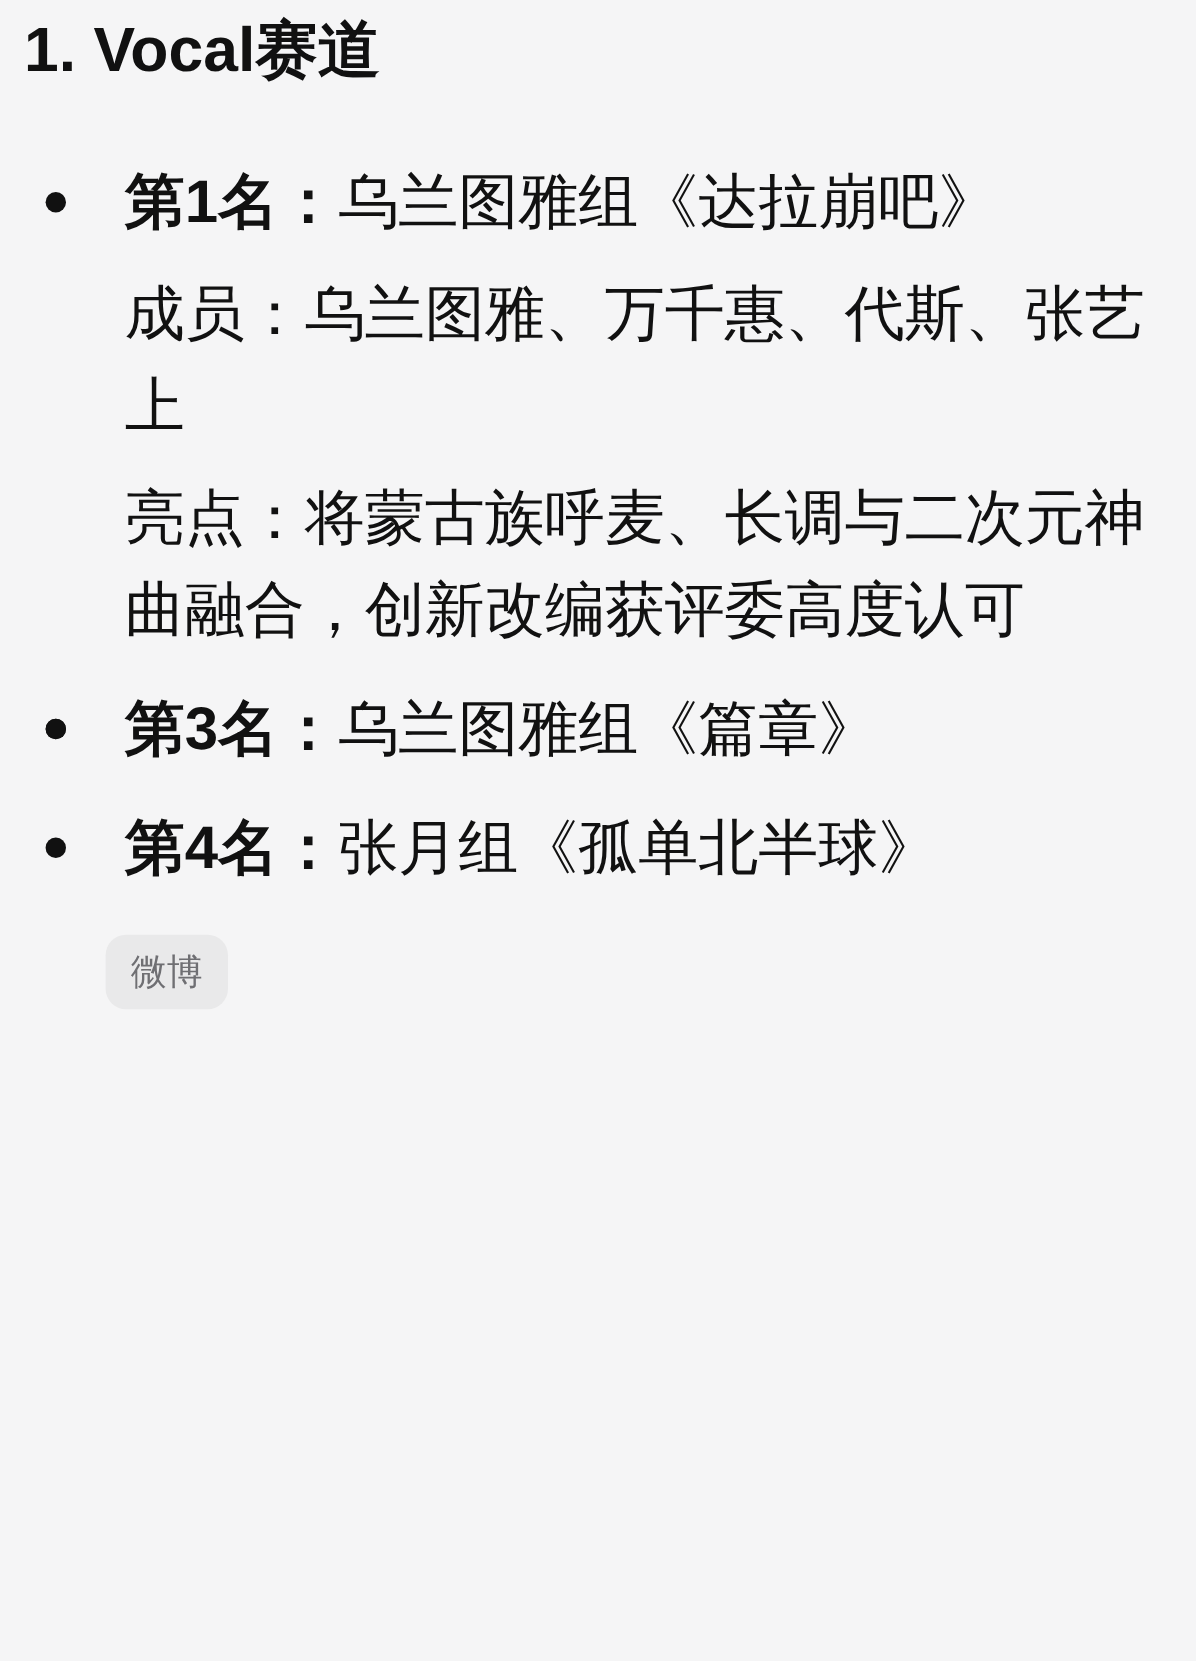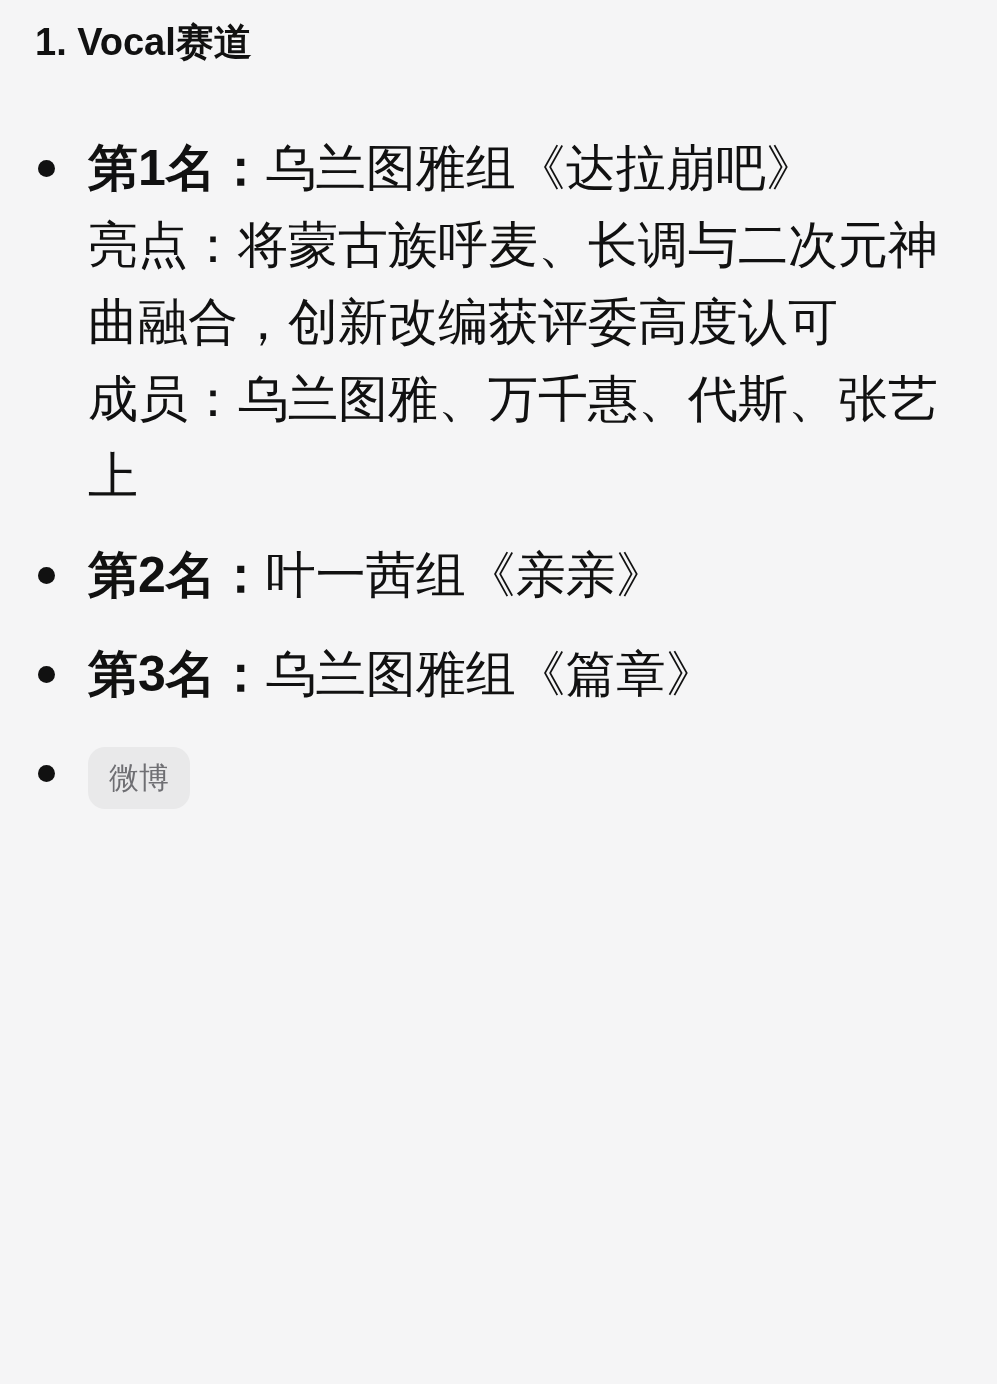--- a/index.html
+++ b/index.html
@@ -14,22 +14,22 @@
     font-family: "Liberation Sans", sans-serif;
     overflow: hidden;
   }
   .page {
     width: 997px;
     height: 1384px;
     box-sizing: border-box;
     padding-top: 10px;
   }
   .heading {
-    margin: 0 0 0 35px;
-    font-size: 38px;
+    margin: 0 0 0 20px;
+    font-size: 52px;
     font-weight: 700;
     line-height: 64px;
     letter-spacing: 0;
   }
   .rank-list {
     margin-top: 56px;
   }
   .rank-item {
     position: relative;
     margin-left: 35px;
@@ -42,21 +42,21 @@
   .bullet-dot {
     position: absolute;
     left: 3px;
     top: 30px;
     width: 17px;
     height: 17px;
     border-radius: 50%;
     background: #111111;
   }
   .rank-item p {
-    margin: 0;
+    margin: 16px;
     padding: 0;
   }
   .rank-label {
     font-weight: 700;
   }
   .source-badge {
     display: inline-flex;
     align-items: center;
     justify-content: center;
     margin: 12px 0 0 88px;
@@ -74,36 +74,36 @@
 
 <div class="page">
 
   <h3 class="heading">1. Vocal赛道</h3>
 
   <div class="rank-list">
 
     <div class="rank-item">
       <span class="bullet-dot"></span>
       <p><span class="rank-label">第1名：</span><span>乌兰图雅组《达拉崩吧》</span></p>
+      <p>成员：乌兰图雅、万千惠、代斯、张艺上</p>
       <p>亮点：将蒙古族呼麦、长调与二次元神曲融合，创新改编获评委高度认可</p>
-      <p>成员：乌兰图雅、万千惠、代斯、张艺上</p>
     </div>
 
     <div class="rank-item">
       <span class="bullet-dot"></span>
-      <p><span class="rank-label">第2名：</span><span>叶一茜组《亲亲》</span></p>
     </div>
 
     <div class="rank-item">
       <span class="bullet-dot"></span>
       <p><span class="rank-label">第3名：</span><span>乌兰图雅组《篇章》</span></p>
     </div>
 
     <div class="rank-item">
       <span class="bullet-dot"></span>
+      <p><span class="rank-label">第4名：</span><span>张月组《孤单北半球》</span></p>
     </div>
 
 
   </div>
 
   <span class="source-badge">微博</span>
 
 </div>
 
 </body></html>

